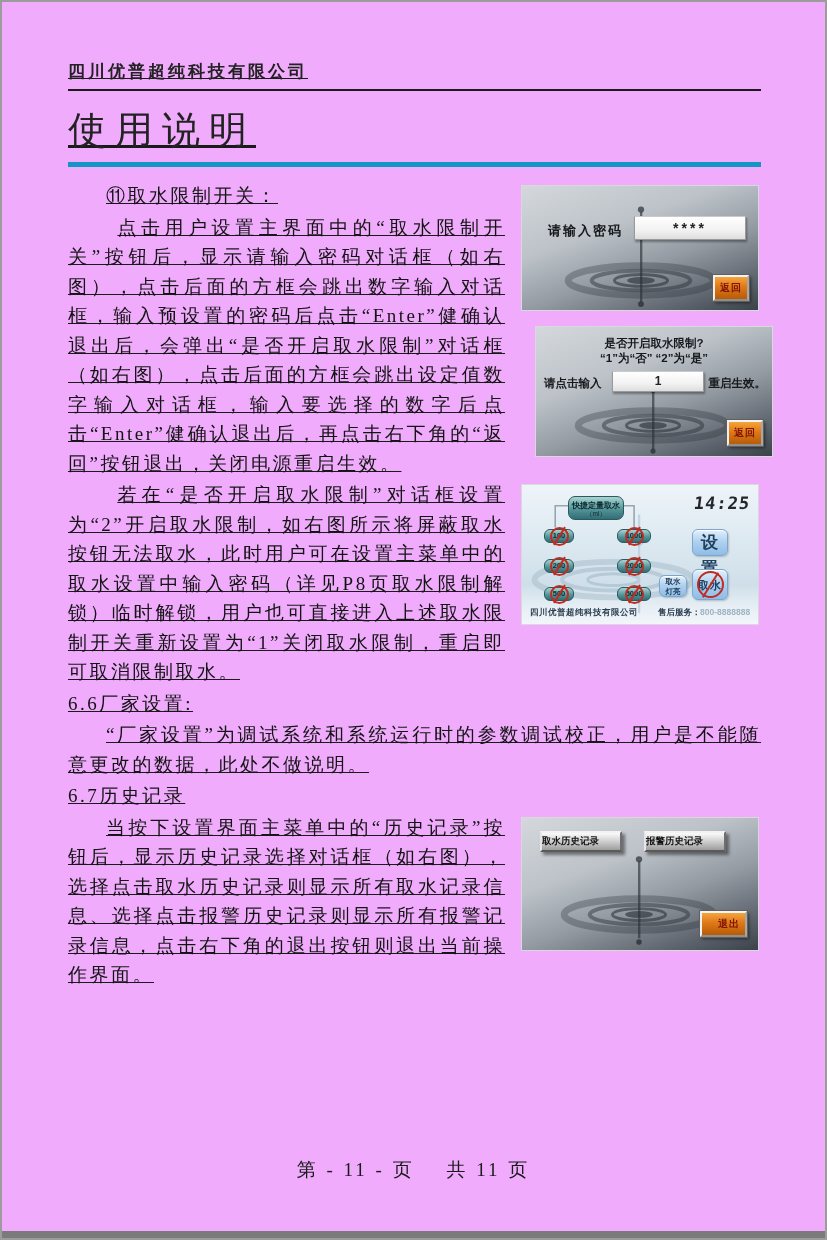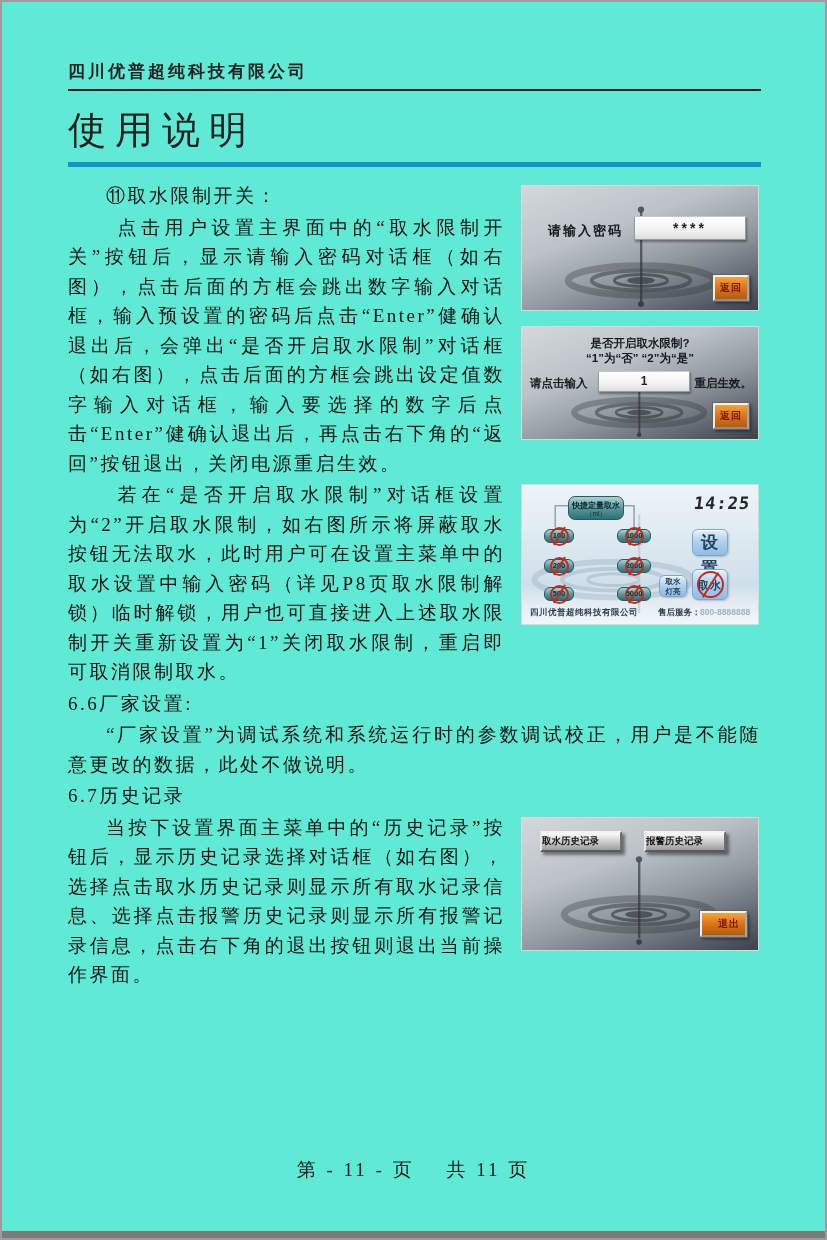--- a/index.html
+++ b/index.html
@@ -1,21 +1,21 @@
 <!DOCTYPE html>
 <html><head>
 <meta charset="utf-8">
 <style>
   html,body{margin:0;padding:0;background:#e9e9e9;}
   .page{
     position:relative;width:827px;height:1240px;margin:0 auto;
-    background:#5eead4;box-sizing:border-box;
+    background:#f0abfc;box-sizing:border-box;
     border:2px solid #9c9c9c;
     font-family:"Liberation Serif","DejaVu Serif",serif;
-    color:#1a1a1a;overflow:hidden;
+    color:#1a1a1a;overflow:hidden;text-decoration:underline;
   }
   .bottom-bar{position:absolute;left:0;right:0;bottom:0;height:7px;background:#7b7b7b;}
   .content{padding:58px 64px 0 66px;}
   .company{
     font-family:"Liberation Sans","DejaVu Sans",sans-serif;
     font-weight:bold;font-size:17px;letter-spacing:3px;color:#222;
     padding-bottom:6px;border-bottom:2px solid #1a1a1a;
   }
   .title{
     margin:14px 0 6px 0;font-weight:400;font-size:38px;letter-spacing:9px;color:#222;
@@ -36,21 +36,21 @@
 
   
   .shot{
     position:relative;width:238px;box-sizing:border-box;
     border:1px solid #d9d9d9;overflow:hidden;
     font-family:"Liberation Sans","DejaVu Sans",sans-serif;
     letter-spacing:0;line-height:normal;text-align:left;
   }
   .gray-shot{background:linear-gradient(160deg,#d4d8dc 0%,#bcc2c8 35%,#939aa2 60%,#5c636c 85%,#3c424a 100%);}
   .s1{height:126px;}
-  .s2{height:114px;}
+  .s2{height:131px;margin-left:14px;}
   .s3{height:141px;background:linear-gradient(180deg,#eef4f9 0%,#dde9f1 40%,#cfdfe9 72%,#e7eff5 88%,#f2f6fa 100%);}
   .s4{height:134px;}
 
   .droplet-svg{position:absolute;left:0;top:0;width:100%;height:100%;}
 
   .inputbox{
     display:inline-block;box-sizing:border-box;text-align:center;
     background:linear-gradient(180deg,#ffffff 0%,#f2f2f2 60%,#dedede 100%);
     border:1px solid #9a9a9a;border-top-color:#c9c9c9;
     color:#222;font-weight:bold;

